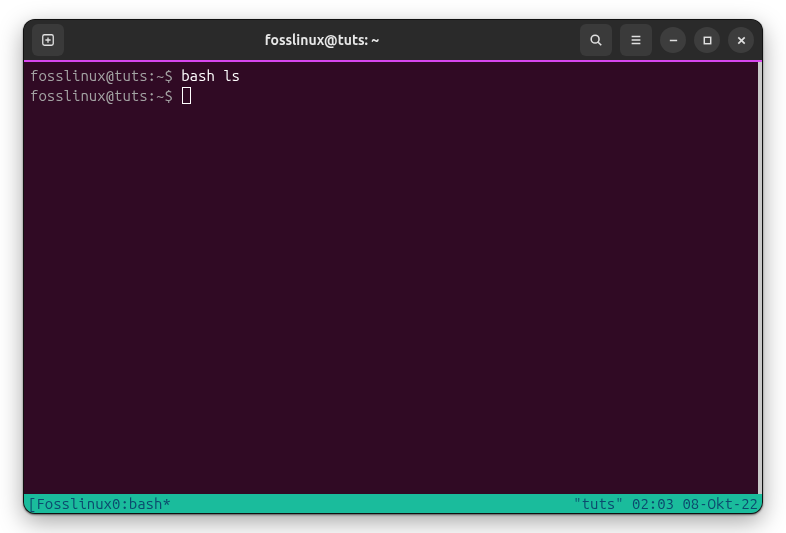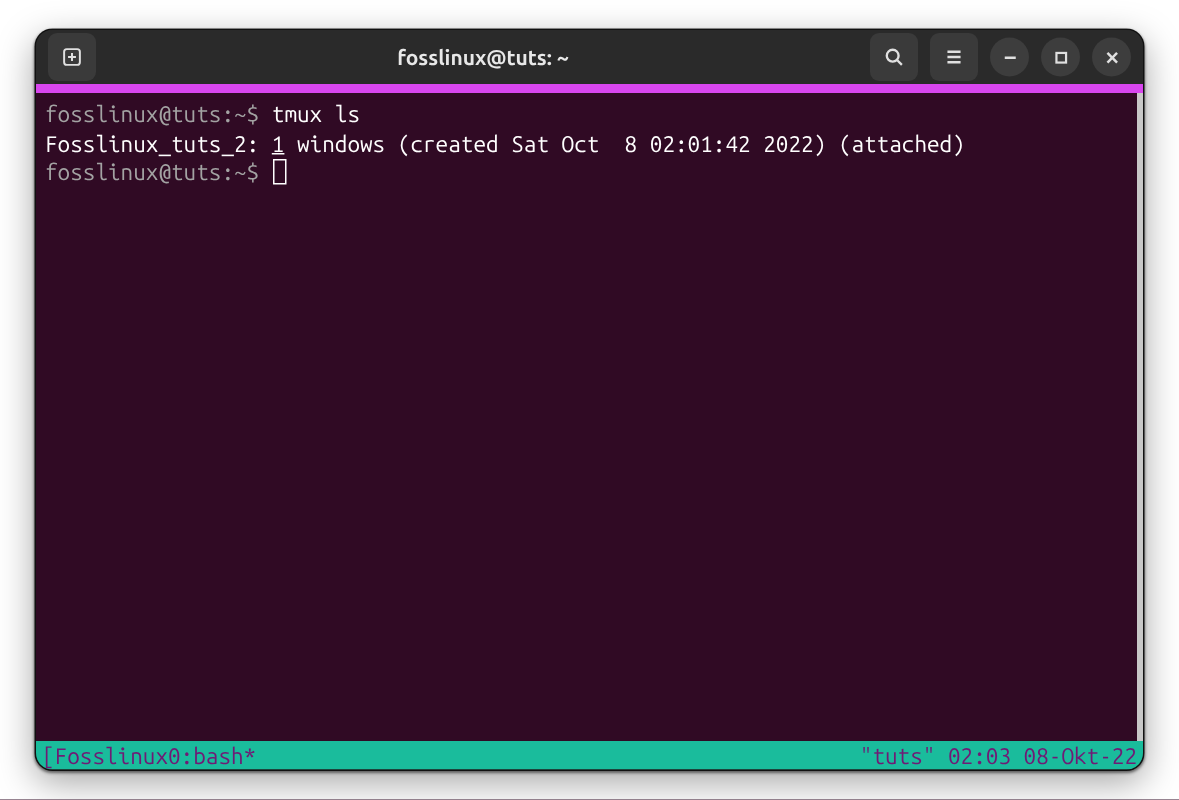--- a/index.html
+++ b/index.html
@@ -27,21 +27,21 @@
       flex-direction: column;
       border: 1px solid rgba(0,0,0,0.6);
     }
     .titlebar {
       height: 42px;
       background: #2a2a2a;
       display: flex;
       align-items: center;
       padding: 0 8px;
       gap: 6px;
-      border-bottom: 6px solid #d946ef;
+      border-bottom: 2px solid #d946ef;
     }
     .tb-left {
       display: flex;
       gap: 6px;
     }
     .tb-center {
       flex: 1;
       text-align: center;
       color: #e8e8e8;
       font-family: "Ubuntu", sans-serif;
@@ -113,21 +113,21 @@
       display: inline-block;
       width: 9px;
       height: 17px;
       border: 1px solid #ffffff;
       vertical-align: text-bottom;
       margin-left: 1px;
     }
     .statusbar {
       height: 19px;
       background: #1abc9c;
-      color: #701a75;
+      color: #0c4a6e;
       font-size: 15px;
       line-height: 19px;
       display: flex;
       padding: 0 4px;
       font-family: "Ubuntu Mono", "DejaVu Sans Mono", monospace;
       gap: 37px;
     }
     .status-left {
       flex: 1;
       white-space: pre;
@@ -178,22 +178,21 @@
       <div class="tb-btn round close">
         <svg viewBox="0 0 12 12">
           <line x1="2.5" y1="2.5" x2="9.5" y2="9.5" stroke-width="1.8"></line>
           <line x1="9.5" y1="2.5" x2="2.5" y2="9.5" stroke-width="1.8"></line>
         </svg>
       </div>
     </div>
   </div>
 
   <div class="terminal-body">
-    <div class="line"><span class="prompt">fosslinux@tuts:~$ </span><span class="command">tmux ls</span></div>
-    <div class="line"><span class="output">Fosslinux_tuts_2: </span><span class="output underline">1</span><span class="output"> windows (created Sat Oct  8 02:01:42 2022) (attached)</span></div>
+    <div class="line"><span class="prompt">fosslinux@tuts:~$ </span><span class="command">bash ls</span></div>
     <div class="line"><span class="prompt">fosslinux@tuts:~$ </span><span class="cursor"></span></div>
   </div>
 
   <div class="statusbar">
     <div class="status-left">[Fosslinux0:bash*</div>
     <div class="status-right">"tuts" 02:03 08-Okt-22</div>
   </div>
 </div>
 
 </body></html>

